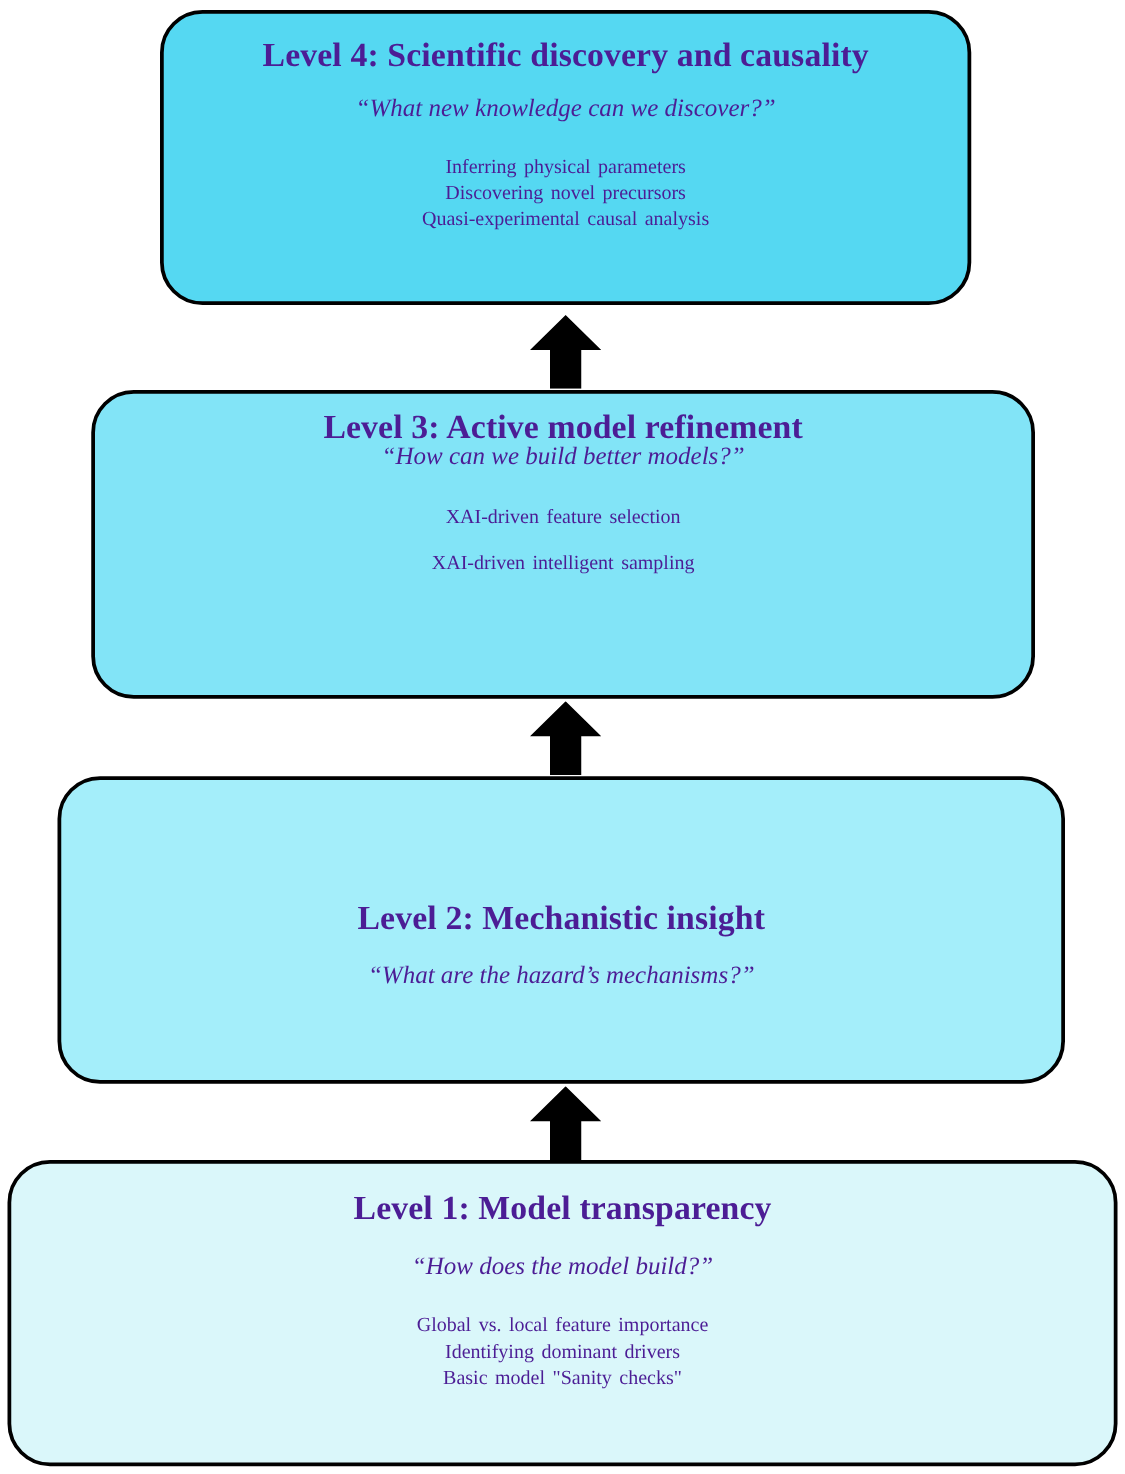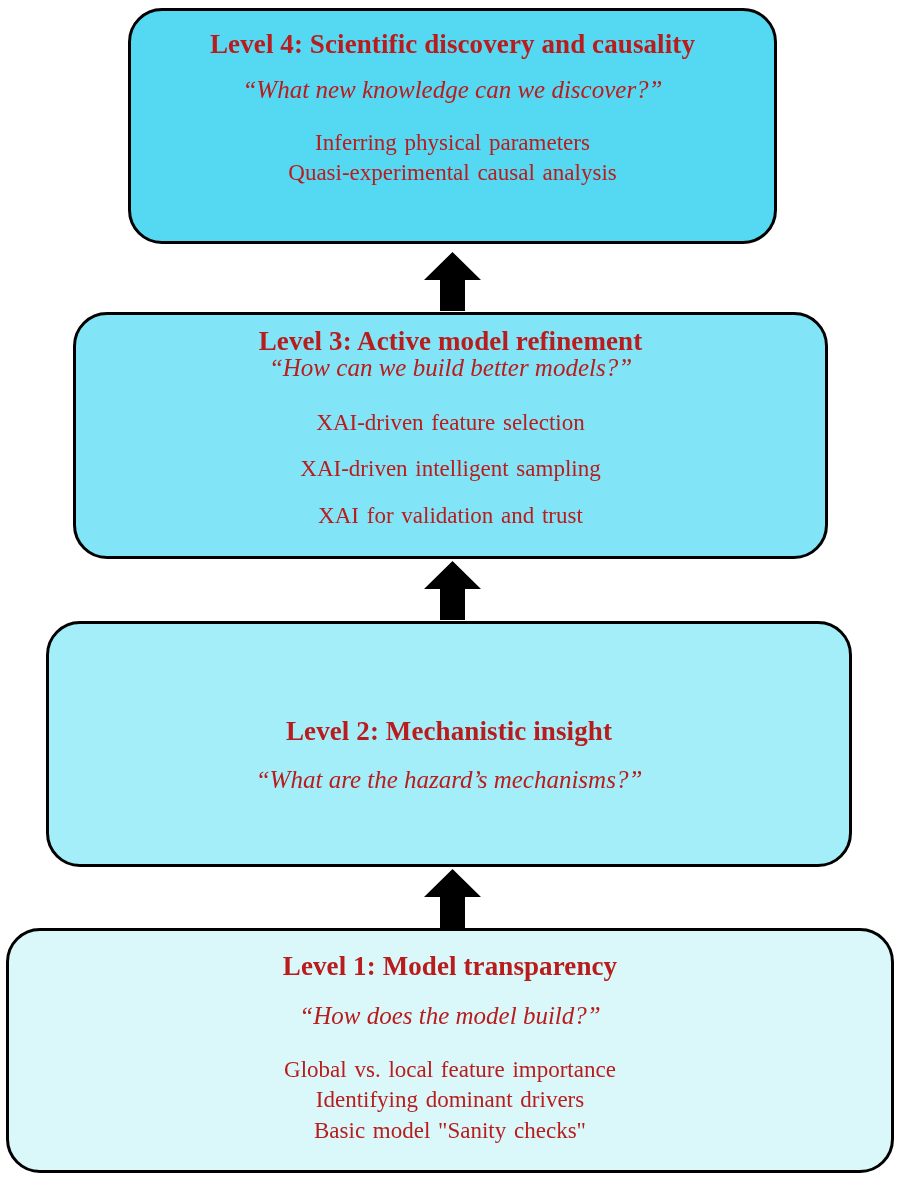--- a/index.html
+++ b/index.html
@@ -20,42 +20,42 @@
   }
   .level-box {
     position: absolute;
     box-sizing: border-box;
     border: 3px solid #000000;
     border-radius: 34px;
     display: flex;
     flex-direction: column;
     align-items: center;
     text-align: center;
-    color: #b91c1c;
+    color: #4c1d95;
   }
   .level-title {
     font-weight: bold;
     font-size: 27px;
     line-height: 1.04;
     letter-spacing: 0.1px;
     white-space: nowrap;
   }
   .level-question {
     font-style: italic;
-    font-size: 25px;
+    font-size: 20px;
     line-height: 1.04;
     white-space: nowrap;
   }
   .level-items {
     display: flex;
     flex-direction: column;
     align-items: center;
   }
   .level-item {
-    font-size: 23px;
+    font-size: 16px;
     line-height: 1.32;
     white-space: nowrap;
     word-spacing: 2px;
   }
 
   
   #box-level-4 {
     left: 128px;
     top: 8px;
     width: 649px;
@@ -113,37 +113,37 @@
 </head>
 <body>
 
 <div id="canvas" style="background-color: rgb(255, 255, 255);">
 
   <div class="level-box" id="box-level-4" style="background-color: rgb(85, 216, 242); border-color: rgb(0, 0, 0);">
     <div class="level-title">Level 4: Scientific discovery and causality</div>
     <div class="level-question">“What new knowledge can we discover?”</div>
     <div class="level-items">
       <div class="level-item">Inferring physical parameters</div>
+      <div class="level-item">Discovering novel precursors</div>
       <div class="level-item">Quasi-experimental causal analysis</div>
     </div>
   </div>
 
   <div class="flow-arrow" id="arrow-3-to-4">
     <svg width="57" height="59" viewBox="0 0 57 59" aria-hidden="true">
       <polygon points="28.5,0 57,28 41,28 41,59 16,59 16,28 0,28" fill="#000000"></polygon>
     </svg>
   </div>
 
   <div class="level-box" id="box-level-3" style="background-color: rgb(130, 228, 247); border-color: rgb(0, 0, 0);">
     <div class="level-title">Level 3: Active model refinement</div>
     <div class="level-question">“How can we build better models?”</div>
     <div class="level-items">
       <div class="level-item">XAI-driven feature selection</div>
       <div class="level-item">XAI-driven intelligent sampling</div>
-      <div class="level-item">XAI for validation and trust</div>
     </div>
   </div>
 
   <div class="flow-arrow" id="arrow-2-to-3">
     <svg width="57" height="59" viewBox="0 0 57 59" aria-hidden="true">
       <polygon points="28.5,0 57,28 41,28 41,59 16,59 16,28 0,28" fill="#000000"></polygon>
     </svg>
   </div>
 
   <div class="level-box" id="box-level-2" style="background-color: rgb(164, 238, 250); border-color: rgb(0, 0, 0);">

